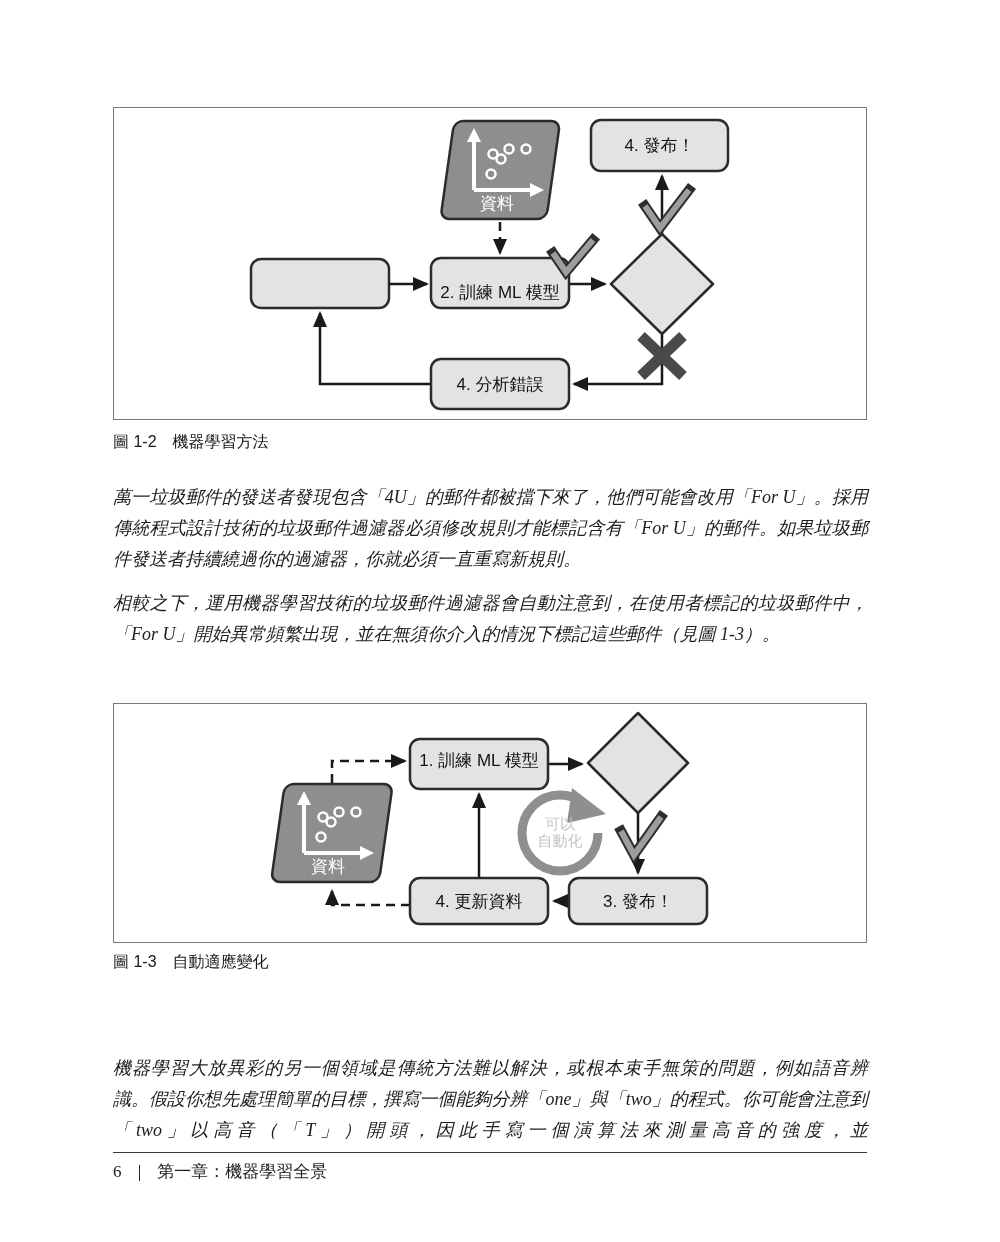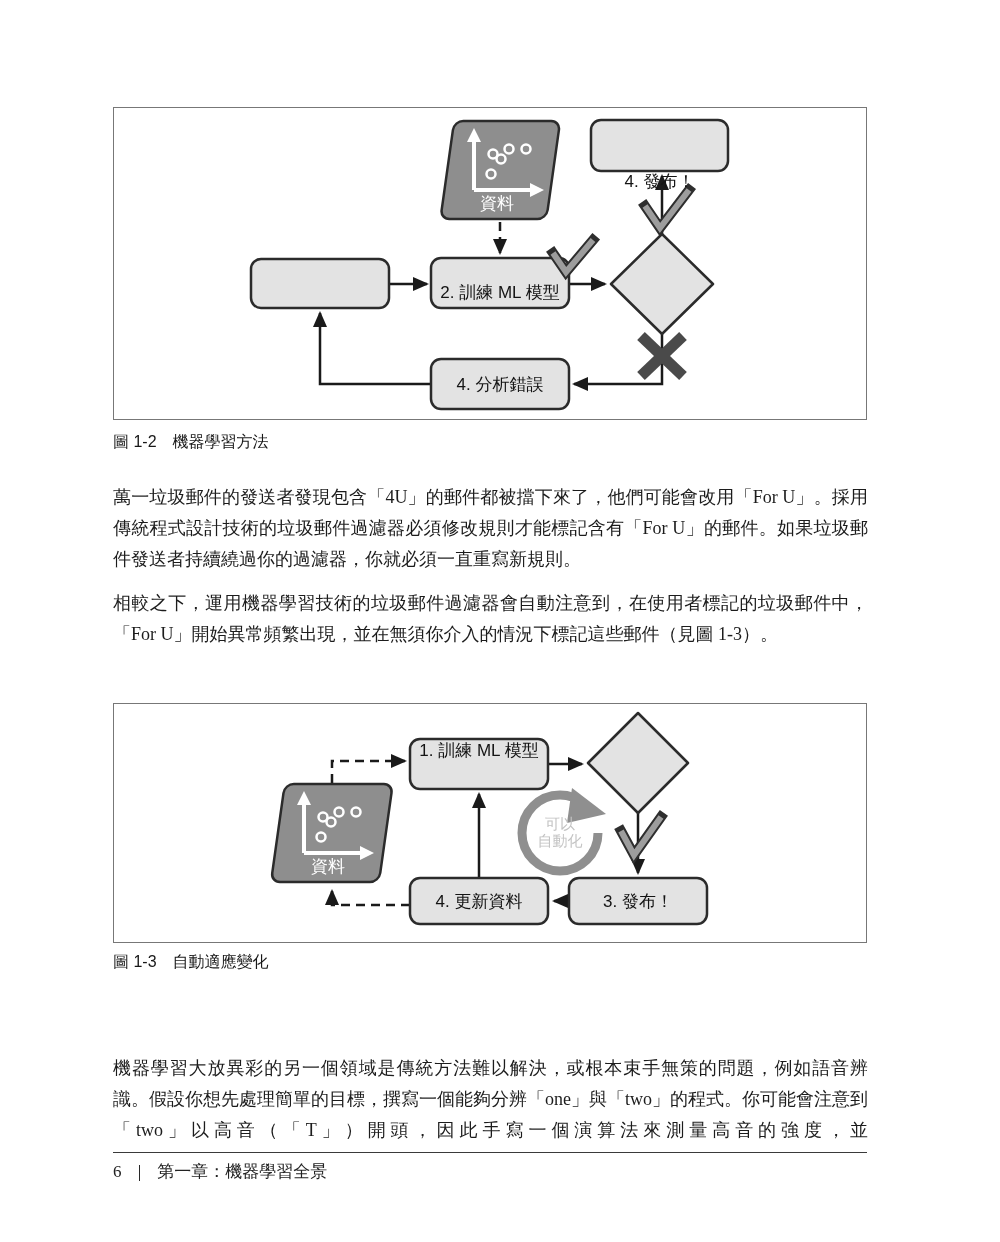--- a/index.html
+++ b/index.html
@@ -12,21 +12,21 @@
   .lbl{position:absolute;display:flex;align-items:center;justify-content:center;
        font-family:"Liberation Sans","DejaVu Sans",sans-serif;font-size:17px;font-weight:500;
        color:#141414;letter-spacing:0px;white-space:nowrap;}
   .lbl.data{color:#ffffff;font-weight:500;}
   .lbl.loop{color:#c3c3c3;flex-direction:column;line-height:17px;font-size:15px;}
   .caption{position:absolute;left:113px;font-family:"Liberation Sans","DejaVu Sans",sans-serif;
            font-size:16px;font-weight:normal;color:#171717;}
   #cap1{top:432px;} #cap2{top:952px;}
   .caption .cap-title{margin-left:16px;}
   .body-p{position:absolute;left:113px;width:755px;margin:0;font-size:18px;line-height:31px;
-          text-align:justify;color:#1c1c1c;}
+          text-align:justify;color:#1c1c1c;font-style:italic;}
   #p1{top:482px;} #p2{top:588px;} #p3{top:1005px;text-align-last:justify;margin-top:48px;}
   .footer-rule{position:absolute;left:113px;top:1152px;width:754px;border-top:1.2px solid #3a3a3a;}
   .footer{position:absolute;left:113px;top:1160px;font-size:17px;color:#222;
           display:flex;align-items:baseline;}
   .footer .sep{margin:0 10px;font-size:16px;}
 </style>
 </head>
 <body>
 
 <div class="page">
@@ -78,21 +78,21 @@
         <path d="M531,98 L546,120 L575,82" stroke="#9d9d9d" stroke-width="6"></path>
         <path d="M439,145 L452,164 L479,132" stroke="#2e2e2e" stroke-width="10" stroke-linecap="square"></path>
         <path d="M439,145 L452,164 L479,132" stroke="#9d9d9d" stroke-width="6"></path>
         <g stroke="#4a4a4a" stroke-width="11">
           <line x1="527" y1="228" x2="569" y2="268"></line>
           <line x1="569" y1="228" x2="527" y2="268"></line>
         </g>
       </g>
     </svg>
 
-    <div class="lbl" style="left:477px;top:12px;width:137px;height:51px;margin-top:36px;">4. 發布！</div>
+    <div class="lbl" style="left:477px;top:12px;width:137px;height:51px;">4. 發布！</div>
     <div class="lbl" style="left:317px;top:150px;width:138px;height:68px;">2. 訓練 ML 模型</div>
     <div class="lbl" style="left:317px;top:251px;width:138px;height:50px;">4. 分析錯誤</div>
     <div class="lbl data" style="left:333px;top:85px;width:100px;height:20px;">資料</div>
   </div>
 
   <div class="caption" id="cap1">
     <span>圖 1-2</span><span class="cap-title">機器學習方法</span>
   </div>
 
   <p class="body-p" id="p1">萬一垃圾郵件的發送者發現包含「4U」的郵件都被擋下來了，他們可能會改用「For U」。採用傳統程式設計技術的垃圾郵件過濾器必須修改規則才能標記含有「For U」的郵件。如果垃圾郵件發送者持續繞過你的過濾器，你就必須一直重寫新規則。</p>
@@ -143,21 +143,21 @@
         <rect x="296" y="174" width="138" height="46" rx="10"></rect>
         <polygon points="524,9 574,59 524,109 474,59" stroke-linejoin="round"></polygon>
       </g>
 
       <g fill="none">
         <path d="M507,127 L520,151 L547,113" stroke="#2e2e2e" stroke-width="10" stroke-linecap="square"></path>
         <path d="M507,127 L520,151 L547,113" stroke="#9d9d9d" stroke-width="6"></path>
       </g>
     </svg>
 
-    <div class="lbl" style="left:296px;top:21px;width:138px;height:50px;">1. 訓練 ML 模型</div>
+    <div class="lbl" style="left:296px;top:31px;width:138px;height:50px;">1. 訓練 ML 模型</div>
     <div class="lbl" style="left:455px;top:174px;width:138px;height:46px;">3. 發布！</div>
     <div class="lbl" style="left:296px;top:174px;width:138px;height:46px;">4. 更新資料</div>
     <div class="lbl data" style="left:164px;top:152px;width:100px;height:20px;">資料</div>
     <div class="lbl loop" style="left:396px;top:104px;width:100px;height:48px;">
       <span>可以</span>
       <span>自動化</span>
     </div>
   </div>
 
   <div class="caption" id="cap2">

